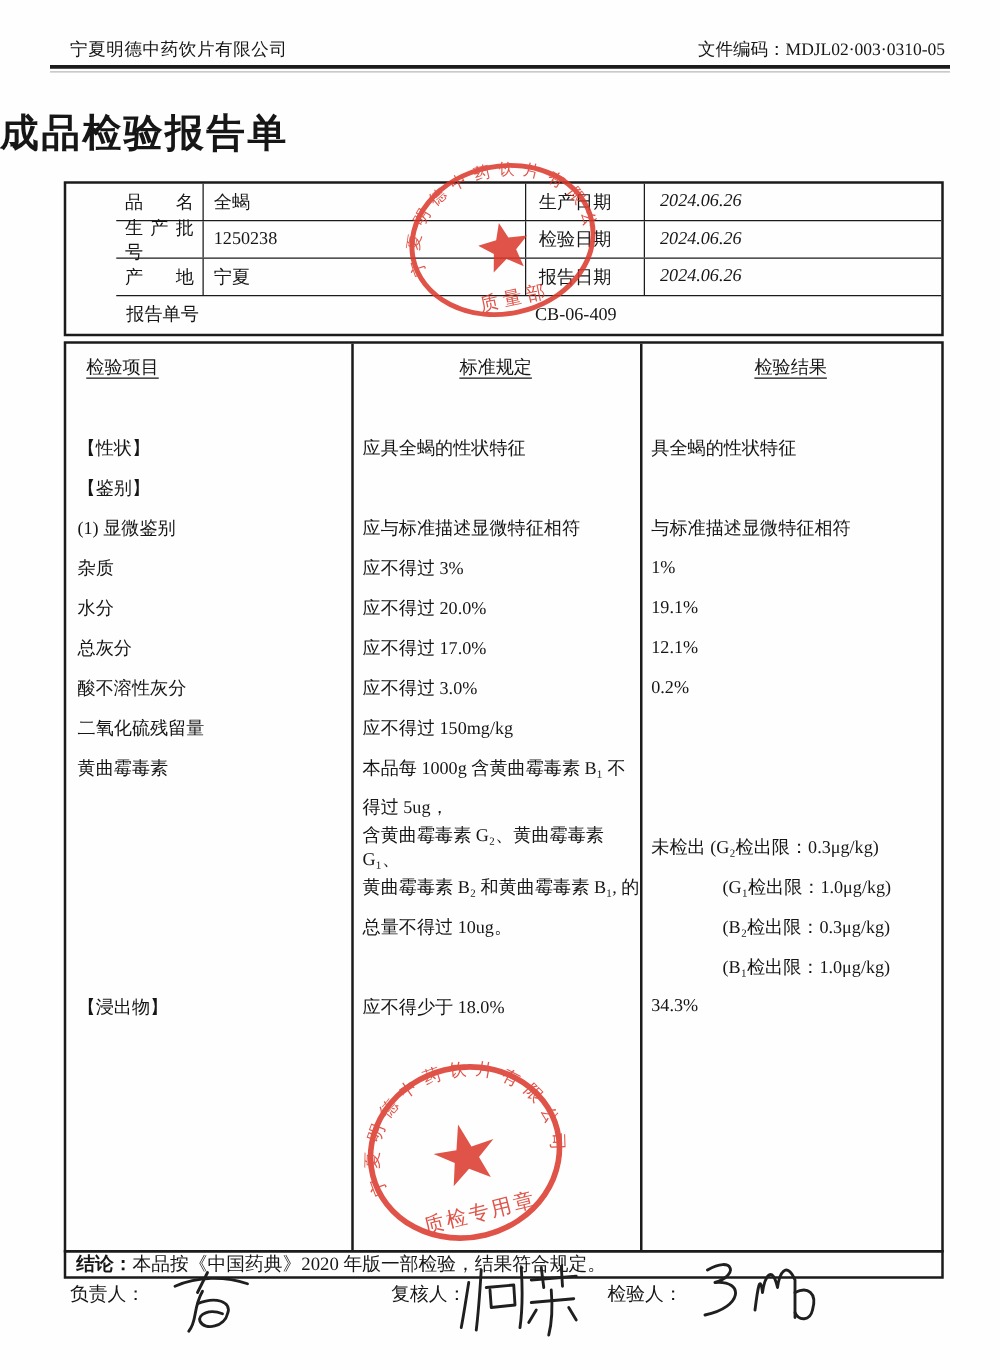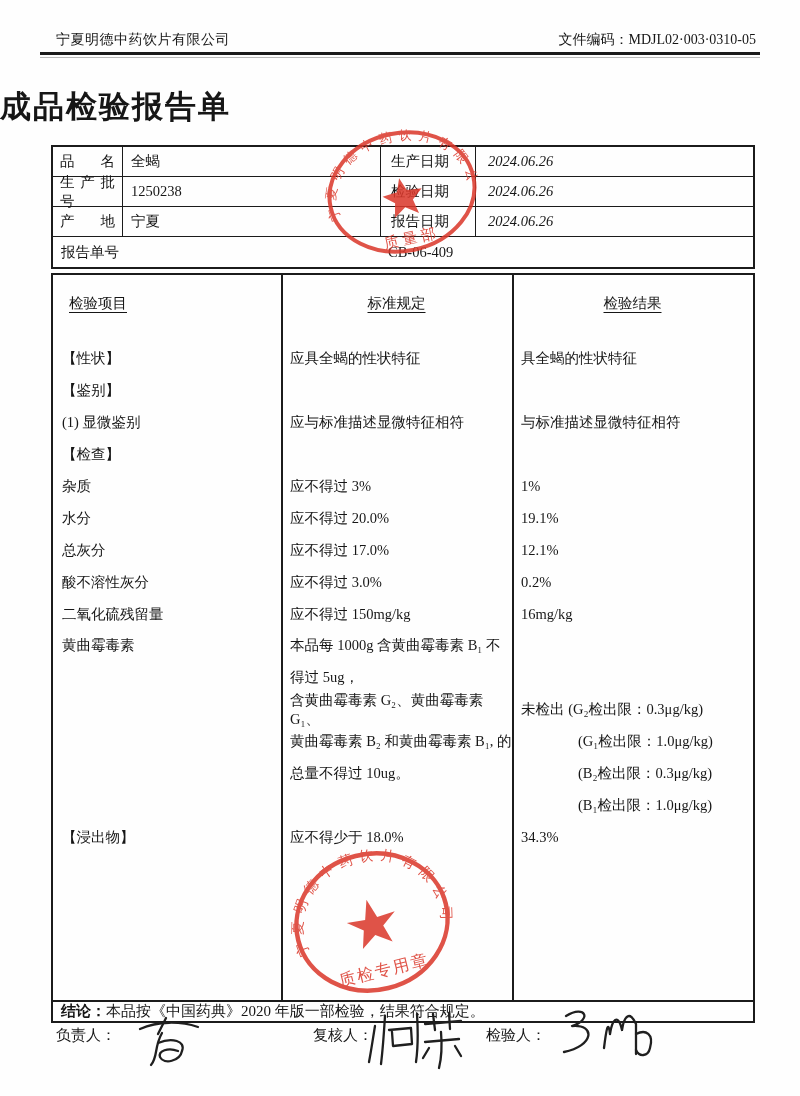--- a/index.html
+++ b/index.html
@@ -6,39 +6,39 @@
   .page{position:relative;width:800px;height:1096px;background:#fefefe;overflow:hidden;
         font-family:"Liberation Serif","DejaVu Serif",serif;color:#161616;}
   
   .hdr-left{position:absolute;left:56px;top:31px;font-size:14px;letter-spacing:.5px;}
   .hdr-right{position:absolute;right:44px;top:31px;font-size:14px;}
   .rule1{position:absolute;left:40px;top:52px;width:720px;height:3px;background:#1b1b1b;}
   .rule2{position:absolute;left:40px;top:57px;width:720px;height:1px;background:#b9b9b9;}
   .title{position:absolute;left:0;top:86px;width:100%;
          font-size:31px;font-weight:bold;letter-spacing:2px;}
   
-  .info{position:absolute;left:51px;top:145px;width:704px;border:2px solid #1b1b1b;box-sizing:border-box;}
+  .info{position:absolute;left:51px;top:145px;width:704px;border:2px solid #1b1b1b;box-sizing:border-box;padding-left:40px;}
   .irow{display:flex;height:30px;border-bottom:1.6px solid #1b1b1b;box-sizing:border-box;
         font-size:14.5px;align-items:center;}
   .irow:last-child{border-bottom:none;}
   .irow>div{box-sizing:border-box;height:100%;display:flex;align-items:center;}
   .c-l{width:70px;border-right:1.6px solid #1b1b1b;padding:0 7px;}
   .c-l span{width:100%;text-align:justify;text-align-last:justify;}
   .c-v{width:258px;border-right:1.6px solid #1b1b1b;padding-left:8px;}
   .c-l2{width:95px;border-right:1.6px solid #1b1b1b;padding-left:10px;text-align:right;}
   .c-v2{flex:1;padding-left:12px;font-style:italic;}
   .rep{position:relative;display:block;}
   .rep .rlabel{position:absolute;left:8px;top:0;line-height:30px;}
   .rep .rno{position:absolute;left:335px;top:0;line-height:30px;}
   
   .maintbl{position:absolute;left:51px;top:273px;width:704px;height:729px;
            border:2px solid #1b1b1b;box-sizing:border-box;}
   .vline{position:absolute;top:0;bottom:0;width:1.6px;background:#1b1b1b;}
   .v1{left:228px;} .v2{left:459px;}
-  .th{position:absolute;top:9px;font-size:14.5px;margin-top:10px;}
+  .th{position:absolute;top:9px;font-size:14.5px;}
   .th u{text-decoration:underline;text-underline-offset:4px;}
   .th1{left:16px;} .th2{left:228px;width:231px;text-align:center;} .th3{left:459px;right:0;text-align:center;}
   .rows{position:absolute;left:0;right:0;top:60px;}
   .trow{display:flex;height:31.9px;align-items:center;font-size:14.5px;}
   .trow>div{box-sizing:border-box;margin-top:16px;}
   .tc1{width:230px;padding-left:9px;}
   .tc2{width:231px;padding-left:7px;}
   .tc3{flex:1;padding-left:7px;}
   .ind .tc3{padding-left:64px;}
   
@@ -115,25 +115,20 @@
           <div class="tc1">【鉴别】</div>
           <div class="tc2"></div>
           <div class="tc3"></div>
         </div>
       <div class="trow">
           <div class="tc1">(1) 显微鉴别</div>
           <div class="tc2">应与标准描述显微特征相符</div>
           <div class="tc3">与标准描述显微特征相符</div>
         </div>
       <div class="trow">
-          <div class="tc1">【检查】</div>
-          <div class="tc2"></div>
-          <div class="tc3"></div>
-        </div>
-      <div class="trow">
           <div class="tc1">杂质</div>
           <div class="tc2">应不得过 3%</div>
           <div class="tc3">1%</div>
         </div>
       <div class="trow">
           <div class="tc1">水分</div>
           <div class="tc2">应不得过 20.0%</div>
           <div class="tc3">19.1%</div>
         </div>
       <div class="trow">
@@ -142,21 +137,20 @@
           <div class="tc3">12.1%</div>
         </div>
       <div class="trow">
           <div class="tc1">酸不溶性灰分</div>
           <div class="tc2">应不得过 3.0%</div>
           <div class="tc3">0.2%</div>
         </div>
       <div class="trow">
           <div class="tc1">二氧化硫残留量</div>
           <div class="tc2">应不得过 150mg/kg</div>
-          <div class="tc3">16mg/kg</div>
         </div>
       <div class="trow">
           <div class="tc1">黄曲霉毒素</div>
           <div class="tc2">本品每 1000g 含黄曲霉毒素 B₁ 不</div>
         </div>
       <div class="trow">
           <div class="tc1"></div>
           <div class="tc2">得过 5ug，</div>
           <div class="tc3"></div>
         </div>

